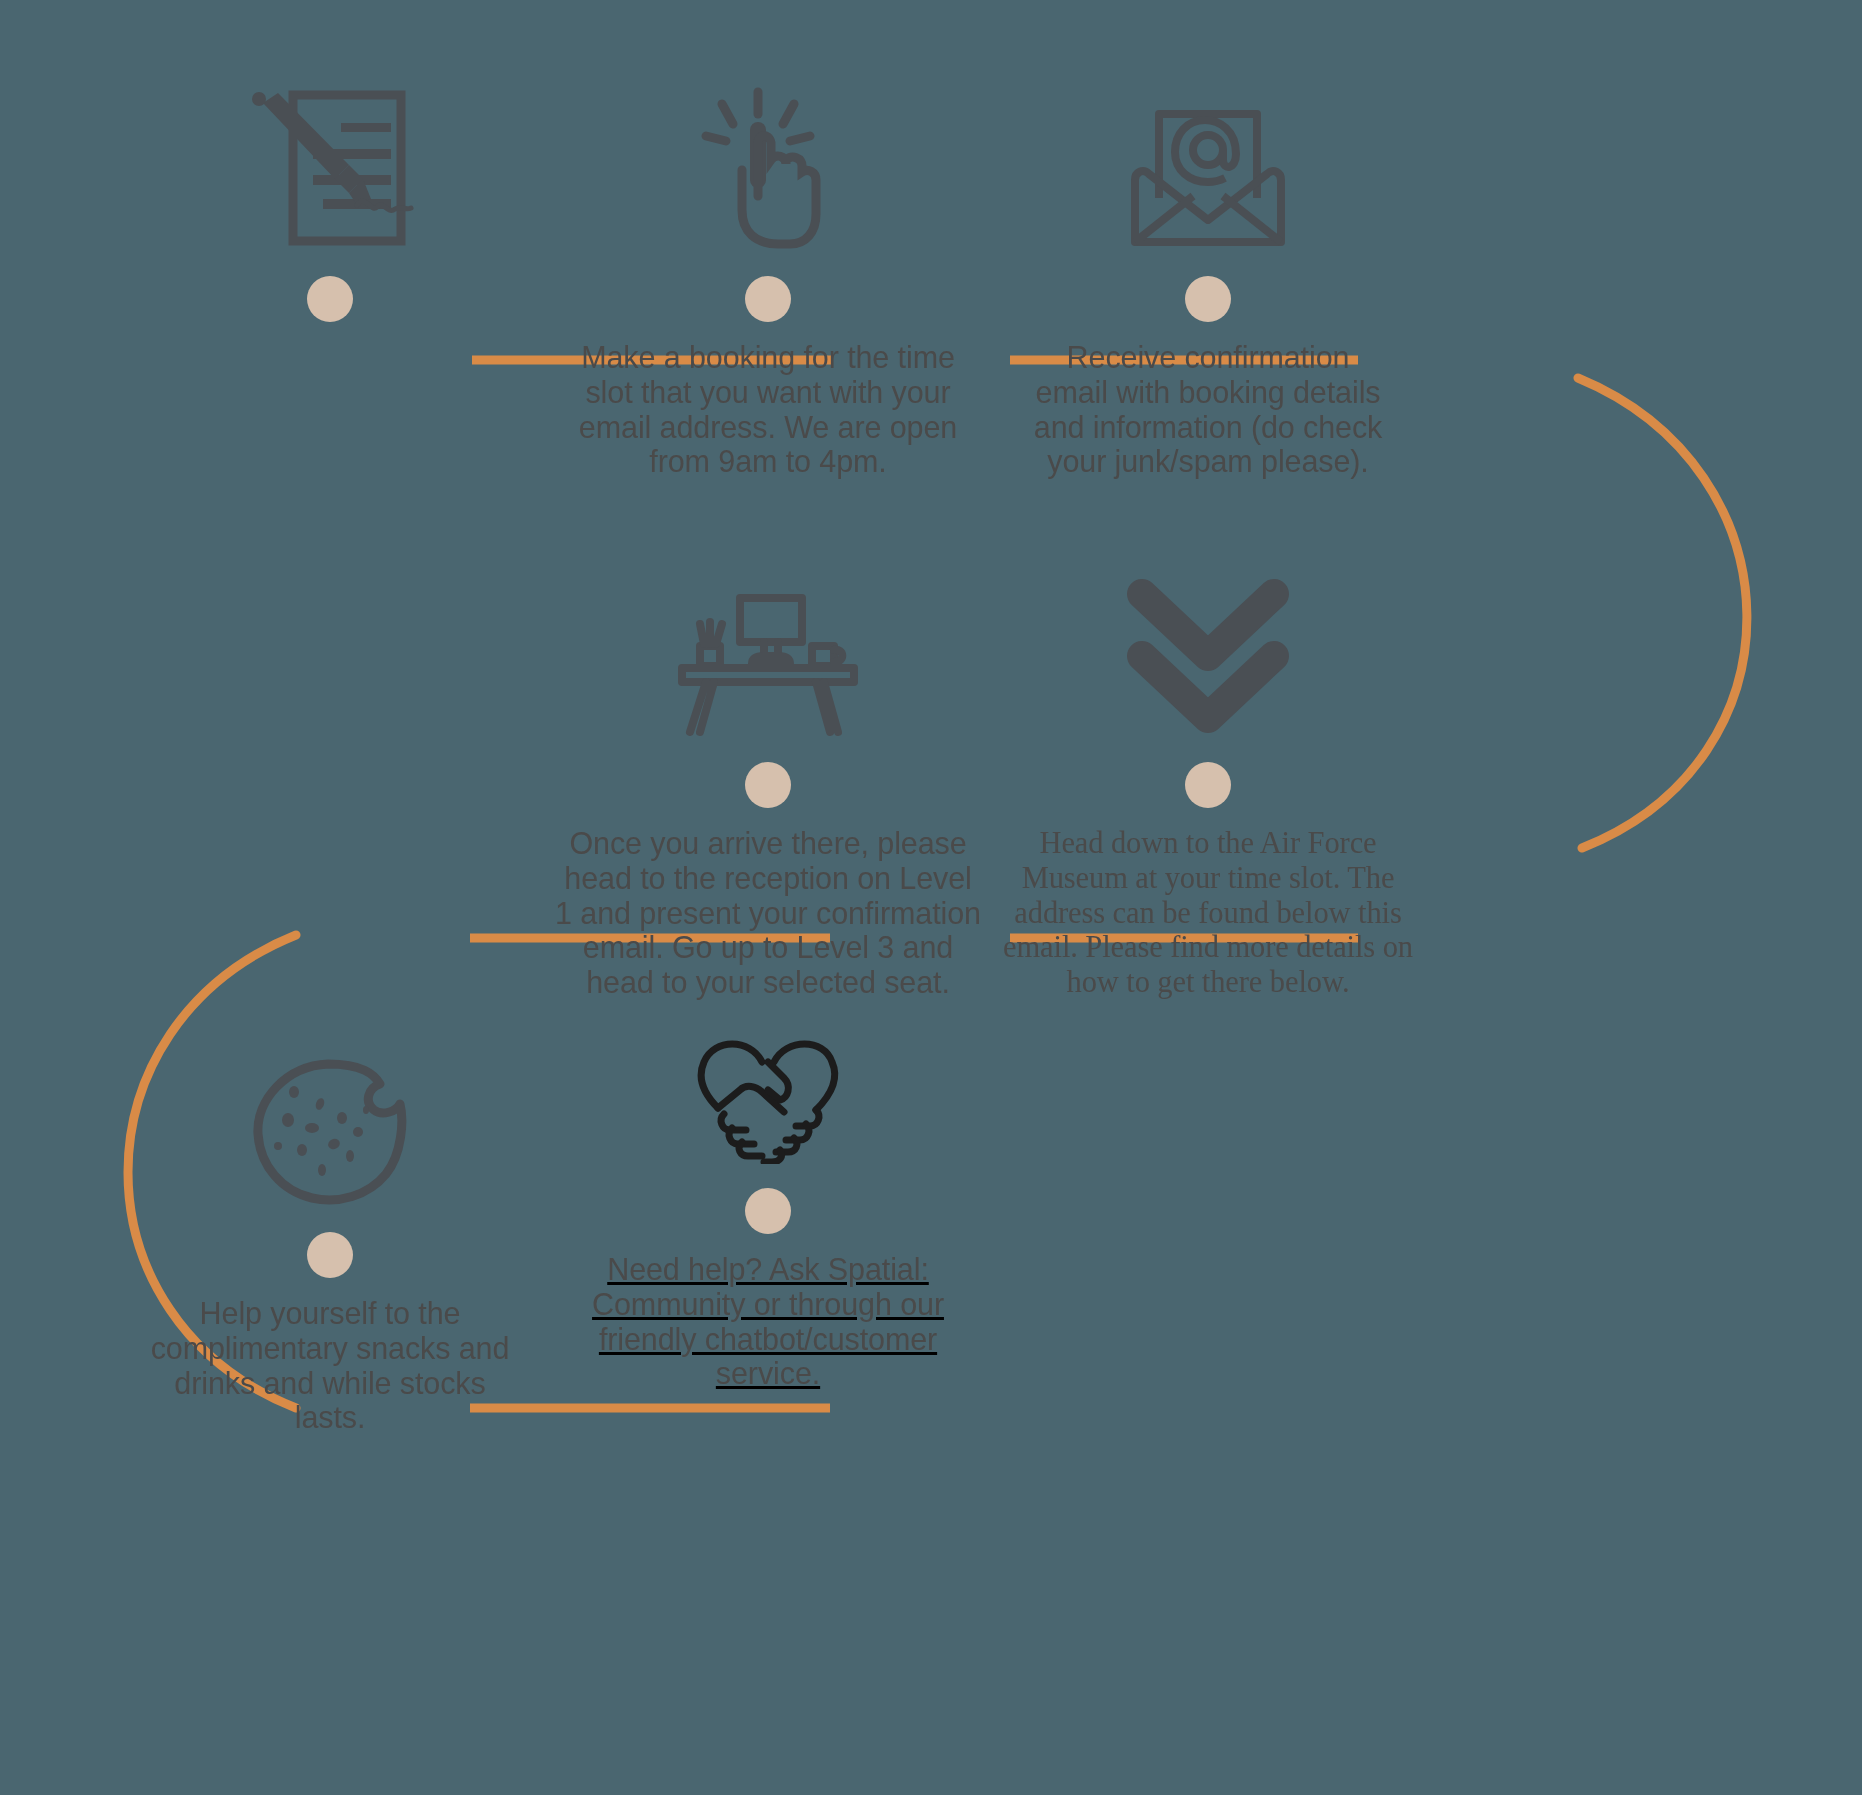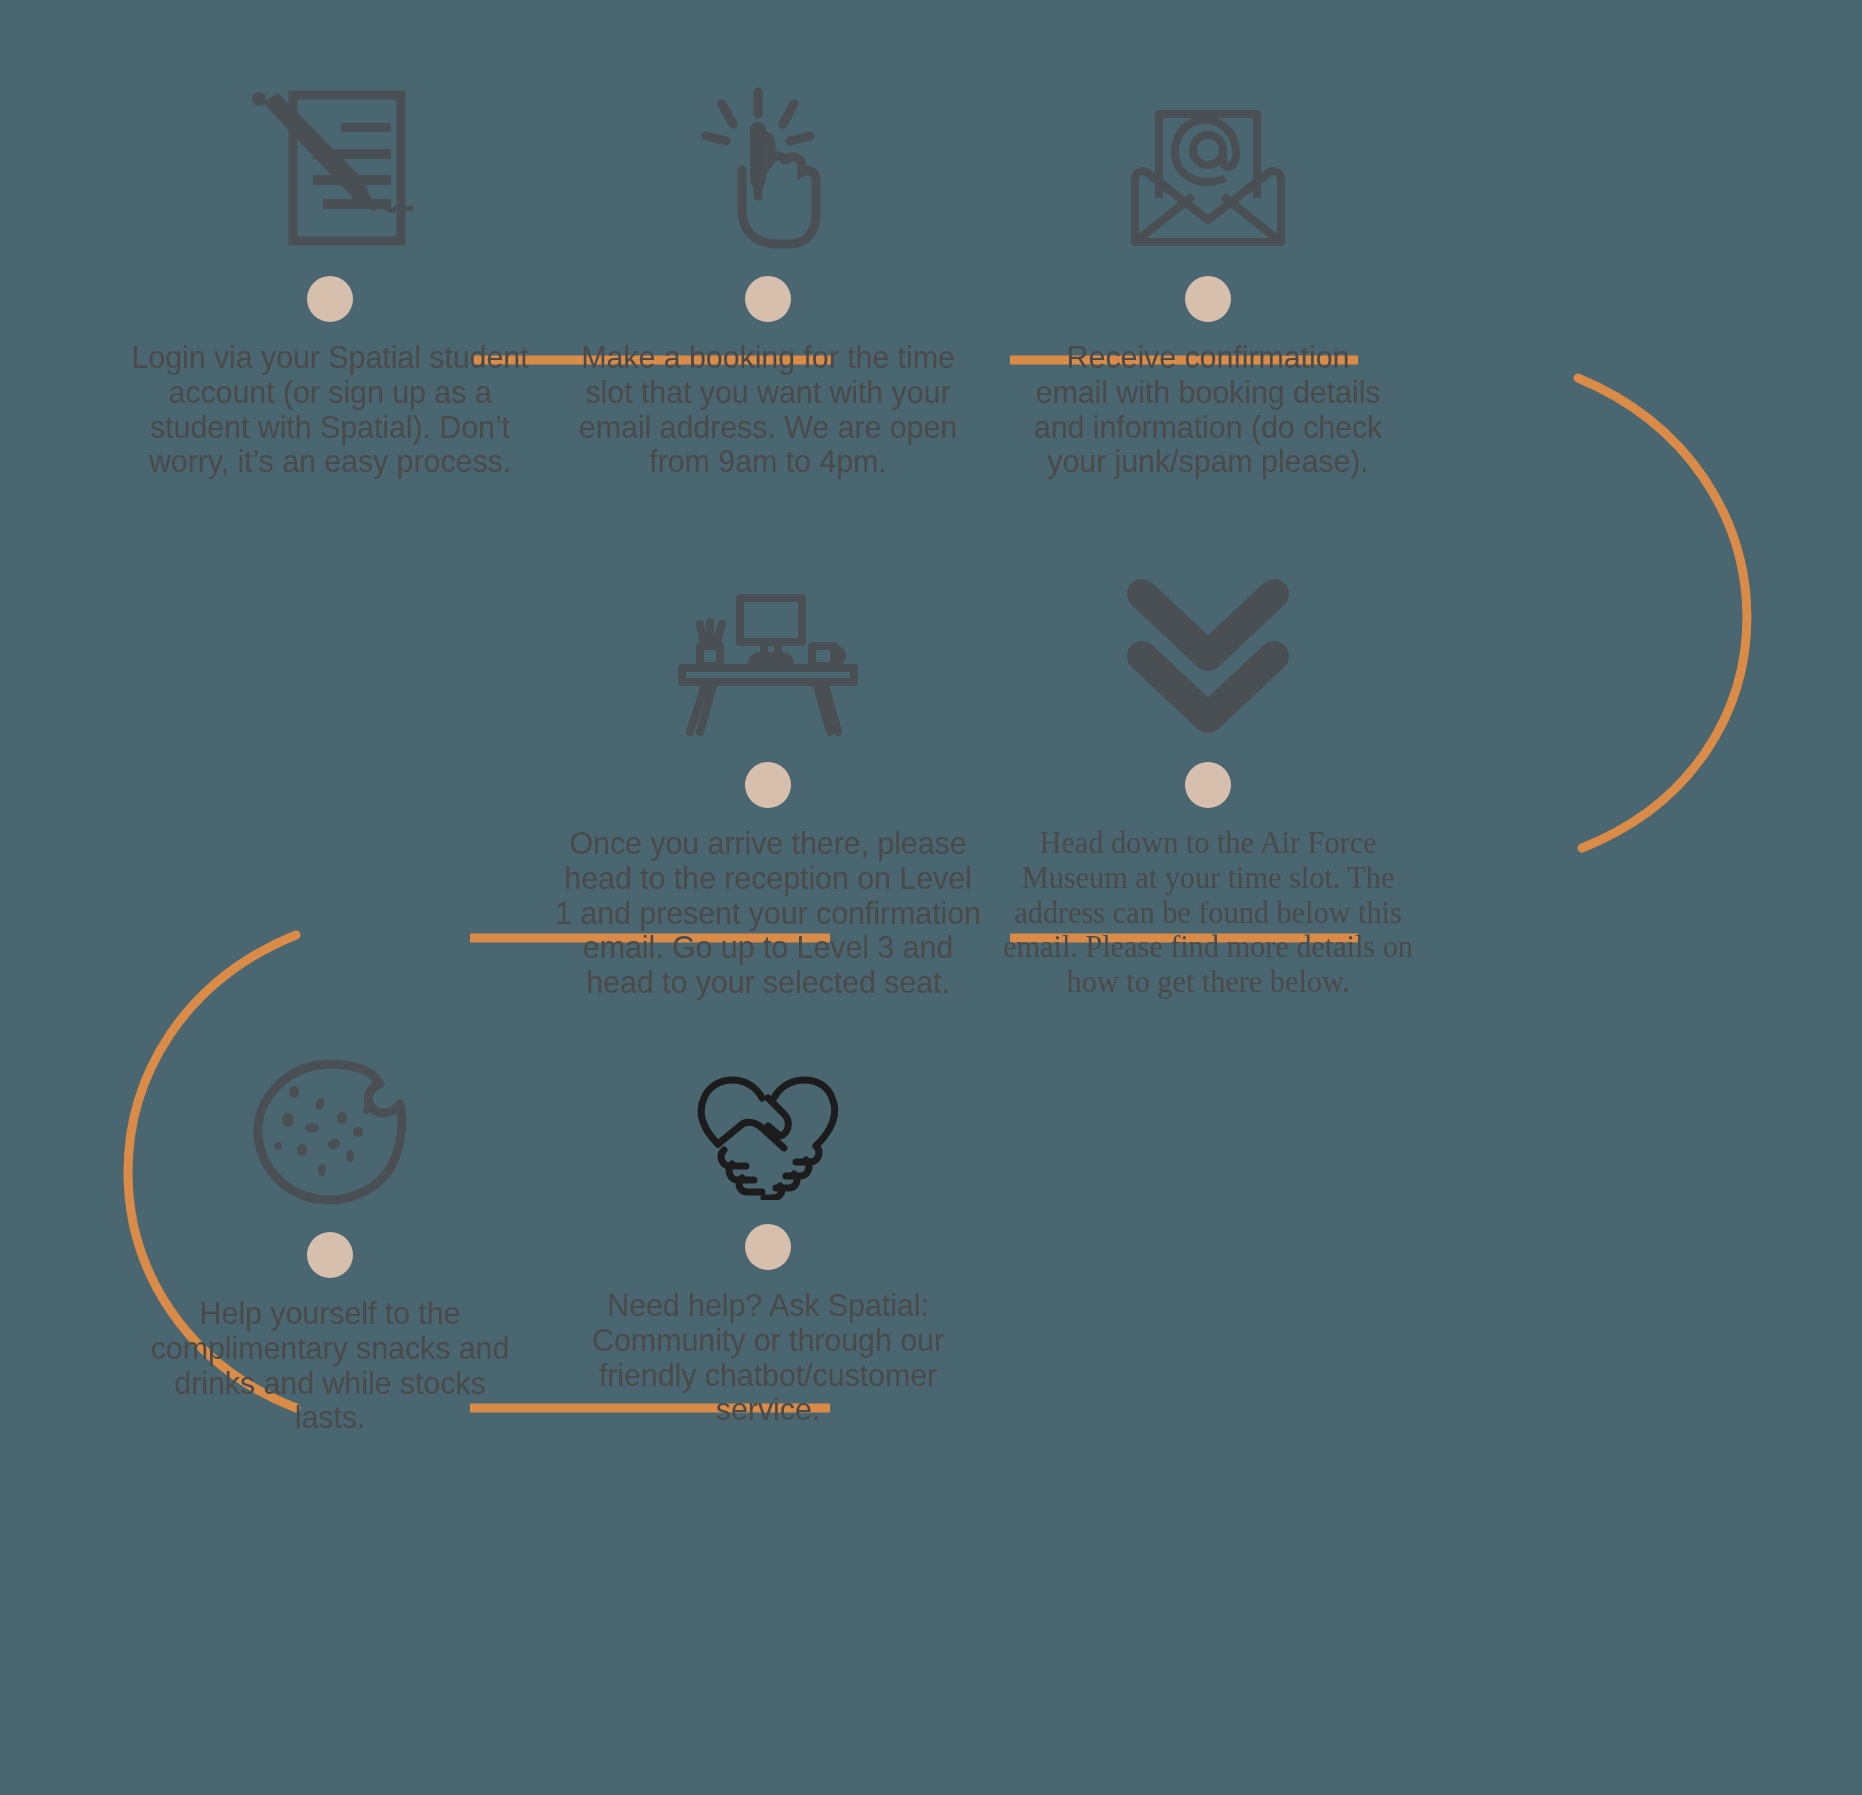--- a/index.html
+++ b/index.html
@@ -69,21 +69,21 @@
   
   .pos-r1c1 { left: 110px;  top: 62px;  }
   .pos-r1c2 { left: 548px;  top: 62px;  }
   .pos-r1c3 { left: 988px;  top: 62px;  }
   
   .pos-r2c1 { left: 110px;  top: 548px; }
   .pos-r2c2 { left: 548px;  top: 548px; }
   .pos-r2c3 { left: 988px;  top: 548px; font-family: Liberation Serif, serif; }
   
   .pos-r3c1 { left: 110px;  top: 1018px; }
-  .pos-r3c2 { left: 548px;  top: 1010px; }
+  .pos-r3c2 { left: 548px;  top: 974px; text-decoration: underline; }
   .step.narrow-txt .step-text { padding: 0 40px; }
 </style>
 </head>
 <body>
 
 <div id="board">
 
   <svg id="connectors" viewBox="0 0 1862 1795" width="1862" height="1795" xmlns="http://www.w3.org/2000/svg">
 
     <line x1="472" y1="360" x2="832" y2="360" stroke="#d98b47" stroke-width="9" stroke-linecap="butt"></line>
@@ -114,21 +114,20 @@
           <path d="M104 106 L118 92 L126 112 L112 118 Z"></path>
         </g>
         <circle cx="14" cy="12" r="7" fill="#4a4f54"></circle>
 
         <path d="M112 118 C120 106, 126 126, 132 120 C138 112, 142 128, 150 122 C156 118, 160 124, 166 121" fill="none" stroke="#4a4f54" stroke-width="5" stroke-linecap="round"></path>
       </svg>
     </div>
     <div class="dot-row">
       <span class="dot"></span>
     </div>
-    <div class="step-text">Login via your Spatial student account (or sign up as a student with Spatial). Don’t worry, it’s an easy process.</div>
   </div>
 
   <div class="step pos-r1c2">
     <div class="step-icon">
       <svg width="140" height="168" viewBox="0 0 140 168" xmlns="http://www.w3.org/2000/svg">
         <g stroke="#4a4f54" stroke-width="9" stroke-linecap="round" fill="none">
 
           <line x1="60" y1="8" x2="60" y2="30"></line>
           <line x1="24" y1="20" x2="35" y2="40"></line>
           <line x1="96" y1="20" x2="85" y2="40"></line>

